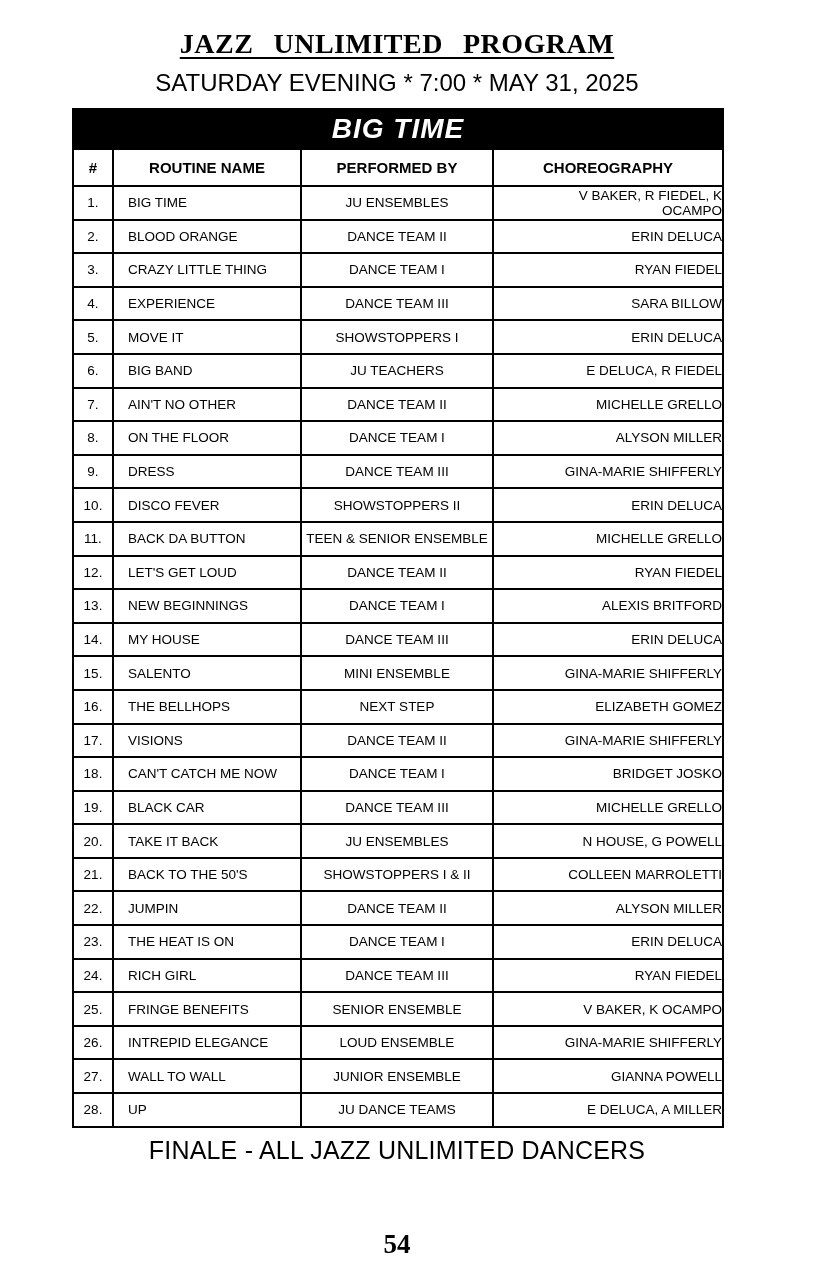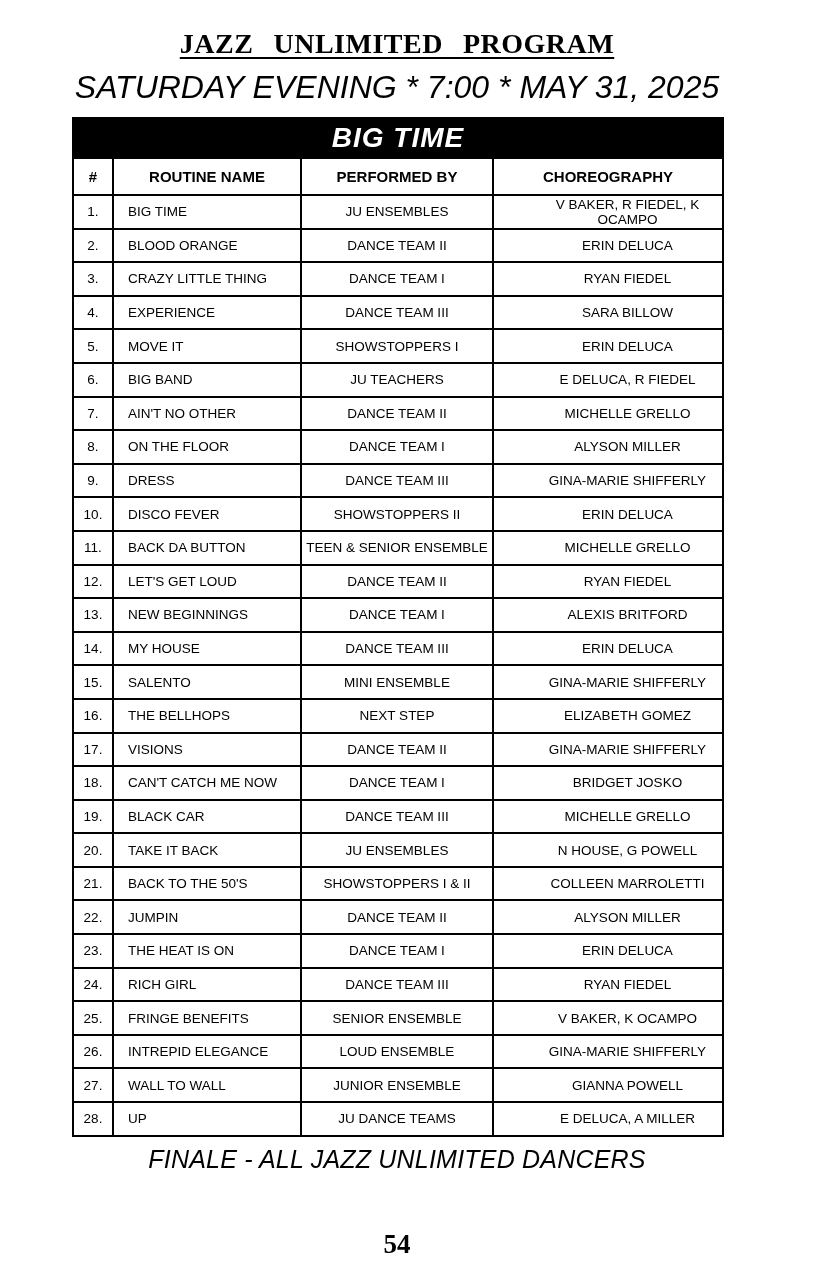--- a/index.html
+++ b/index.html
@@ -29,22 +29,21 @@
     word-spacing: 0.45em;
   }
   .doc-title span {
     text-decoration: underline;
     text-decoration-thickness: 2px;
     text-underline-offset: 4px;
   }
   .doc-subtitle {
     margin-top: 9px;
     text-align: center;
-    font-style: italic;
-    font-size: 32px;
+    font-size: 24px;
     letter-spacing: 0px;
   }
   table.program {
     margin-top: 11px;
     width: 650px;
     border-collapse: collapse;
     table-layout: fixed;
   }
   table.program th, table.program td {
     border: 2px solid #000000;
@@ -68,31 +67,30 @@
   }
   tbody td {
     height: 33.6px;
     font-size: 13.5px;
     vertical-align: middle;
     background: #ffffff;
   }
   td.col-row-number { text-align: center; }
   td.col-routine-name { text-align: left; padding-left: 14px; }
   td.col-performed-by { text-align: center; }
-  td.col-choreography { text-align: center; padding-left: 39px; }
+  td.col-choreography { text-align: right; padding-left: 39px; }
   .col-w-num { width: 40px; }
   .col-w-routine { width: 188px; }
   .col-w-performed { width: 192px; }
   .col-w-choreo { width: 230px; }
   .finale-line {
     margin-top: 8px;
     text-align: center;
     font-size: 25px;
     letter-spacing: 0.2px;
-    font-style: italic;
   }
   .page-number {
     position: absolute;
     left: 72px;
     width: 650px;
     top: 1229px;
     text-align: center;
     font-family: "Liberation Serif", serif;
     font-weight: bold;
     font-size: 27px;

